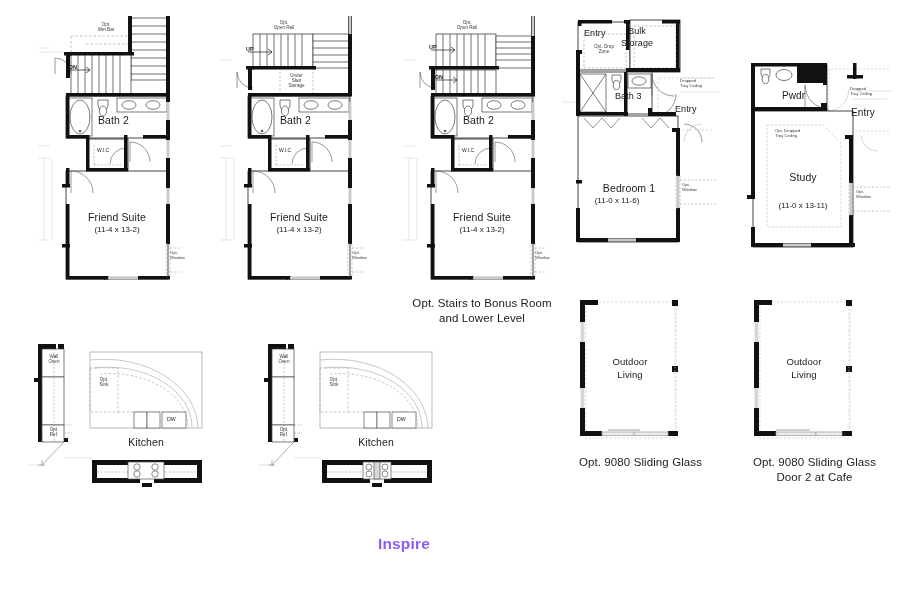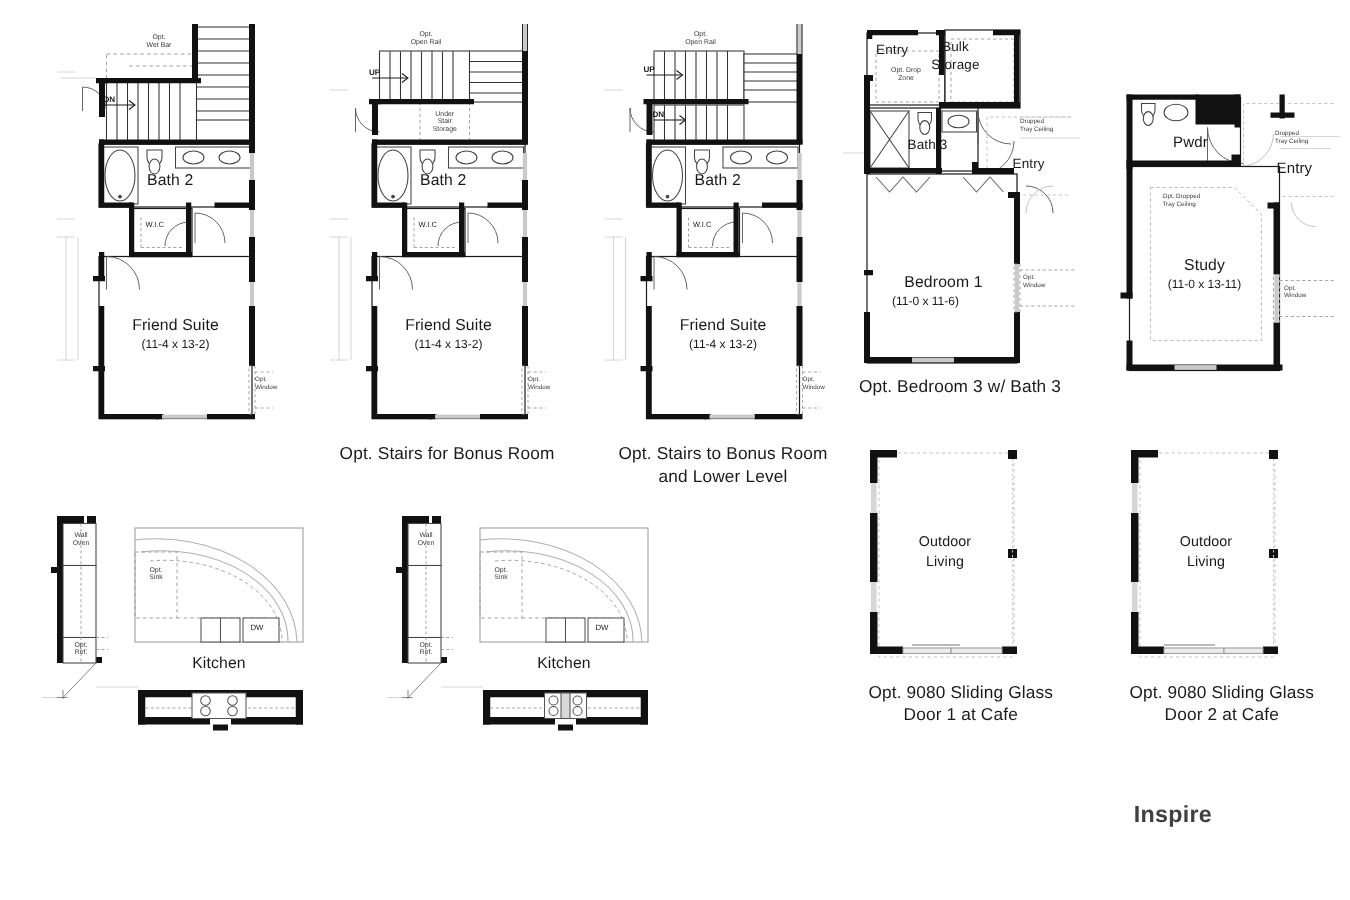--- a/index.html
+++ b/index.html
@@ -11,22 +11,22 @@
   .sheet{position:absolute;left:0;top:0;width:900px;height:600px;}
   .plan{position:absolute;}
   svg{display:block;overflow:visible;}
 
   
   .caption{
     position:absolute;text-align:center;font-size:11.5px;letter-spacing:.1px;
     color:#1b1b1b;line-height:15px;font-weight:400;
   }
   .title-block{
-    position:absolute;width:808px;text-align:right;
-    font-weight:bold;color:#404040;
+    position:absolute;width:808px;text-align:center;
+    font-weight:bold;color:#8b5cf6;
   }
   .title-1{font-size:15.5px;line-height:20px;letter-spacing:.2px;}
   .title-2{font-size:15.5px;line-height:20px;letter-spacing:.2px;}
 
   
   .lbl{position:absolute;color:#1a1a1a;white-space:nowrap;}
   .lbl-room{font-size:9.5px;font-weight:400;letter-spacing:.1px;}
   .lbl-room.big{font-size:10.5px;}
   .lbl-dim{font-size:8px;letter-spacing:0;}
   .lbl-tiny{font-size:4.6px;line-height:5.4px;color:#3a3a3a;text-align:center;white-space:normal;}
@@ -281,21 +281,20 @@
     <div class="lbl lbl-tiny" style="left:60px;top:65px;width:33px;">Under</div>
     <div class="lbl lbl-tiny" style="left:60px;top:70px;width:33px;">Stair</div>
     <div class="lbl lbl-tiny" style="left:60px;top:75px;width:33px;">Storage</div>
     <div class="lbl lbl-room big" style="left:60px;top:106px;">Bath 2</div>
     <div class="lbl" style="left:59px;top:139px;font-size:5px;">W.I.C</div>
     <div class="lbl lbl-room big lbl-ctr" style="left:79px;top:203px;">Friend Suite</div>
     <div class="lbl lbl-dim lbl-ctr" style="left:79px;top:217px;">(11-4 x 13-2)</div>
     <div class="lbl lbl-tiny2" style="left:132px;top:242px;width:26px;text-align:left;">Opt.</div>
     <div class="lbl lbl-tiny2" style="left:132px;top:247px;width:26px;text-align:left;">Window</div>
   </div>
-  <div class="caption" style="left:188px;top:296px;width:220px;">Opt. Stairs for Bonus Room</div>
 
   <div class="plan" style="left:403px;top:8px;width:145px;height:275px;">
     <svg width="145" height="275" viewBox="0 0 145 275">
       <g stroke="#c8c8c8" stroke-width="0.5" fill="none">
         <path d="M0 52 H12 M0 138 H12 M0 150 H12 M0 232 H12"></path>
         <path d="M6 150 V232 M14 150 V232"></path>
       </g>
 
       <g stroke="#333" stroke-width="0.7" fill="#fff">
         <rect x="33" y="26" width="60" height="34"></rect>
@@ -491,30 +490,29 @@
       </g>
       <g stroke="#c8c8c8" stroke-width="0.5" fill="none">
         <path d="M0 90 H14 M118 80 H158 M118 66 H152"></path>
       </g>
     </svg>
     <div class="lbl lbl-room" style="left:22px;top:16px;font-size:9px;">Entry</div>
     <div class="lbl lbl-tiny" style="left:22px;top:32px;width:40px;">Opt. Drop</div>
     <div class="lbl lbl-tiny" style="left:22px;top:37px;width:40px;">Zone</div>
     <div class="lbl lbl-room" style="left:75px;top:14px;font-size:9px;transform:translateX(-50%);">Bulk</div>
     <div class="lbl lbl-room" style="left:75px;top:26px;font-size:9px;transform:translateX(-50%);">Storage</div>
-    <div class="lbl lbl-room" style="left:43px;top:79px;font-size:9px;">Bath 3</div>
+    <div class="lbl lbl-room" style="left:53px;top:79px;font-size:9px;">Bath 3</div>
     <div class="lbl lbl-tiny2" style="left:118px;top:66px;width:36px;text-align:left;">Dropped</div>
     <div class="lbl lbl-tiny2" style="left:118px;top:71px;width:36px;text-align:left;">Tray Ceiling</div>
     <div class="lbl lbl-room" style="left:113px;top:92px;font-size:9px;">Entry</div>
     <div class="lbl lbl-room big lbl-ctr" style="left:67px;top:170px;">Bedroom 1</div>
     <div class="lbl lbl-dim lbl-ctr" style="left:55px;top:184px;">(11-0 x 11-6)</div>
     <div class="lbl lbl-tiny2" style="left:120px;top:170px;width:28px;text-align:left;">Opt.</div>
     <div class="lbl lbl-tiny2" style="left:120px;top:175px;width:28px;text-align:left;">Window</div>
   </div>
-  <div class="caption" style="left:545px;top:251px;width:190px;">Opt. Bedroom 3 w/ Bath 3</div>
 
   <div class="plan" style="left:737px;top:55px;width:160px;height:200px;">
     <svg width="160" height="200" viewBox="0 0 160 200">
 
       <g stroke="#1a1a1a" stroke-width="0.8" fill="#fff">
         <rect x="16" y="10" width="74" height="46"></rect>
       </g>
 
       <g stroke="#444" stroke-width="0.7" fill="#fff">
         <path d="M24 14 h9 v4.5 a4.5 5 0 0 1 -9 0 z"></path>
@@ -574,21 +572,21 @@
         <path d="M116 36 H156 M116 44 H150"></path>
       </g>
     </svg>
     <div class="lbl lbl-room" style="left:24px;top:35px;font-size:10px;padding-left:21px;">Pwdr</div>
     <div class="lbl lbl-tiny2" style="left:113px;top:31px;width:36px;text-align:left;">Dropped</div>
     <div class="lbl lbl-tiny2" style="left:113px;top:36px;width:36px;text-align:left;">Tray Ceiling</div>
     <div class="lbl lbl-room" style="left:114px;top:52px;font-size:10px;">Entry</div>
     <div class="lbl lbl-tiny2" style="left:38px;top:73px;width:42px;text-align:left;">Opt. Dropped</div>
     <div class="lbl lbl-tiny2" style="left:38px;top:78px;width:42px;text-align:left;">Tray Ceiling</div>
     <div class="lbl lbl-room big lbl-ctr" style="left:66px;top:116px;">Study</div>
-    <div class="lbl lbl-dim lbl-ctr" style="left:66px;top:130px;">(11-0 x 13-11)</div>
+    <div class="lbl lbl-dim lbl-ctr" style="left:66px;top:146px;">(11-0 x 13-11)</div>
     <div class="lbl lbl-tiny2" style="left:119px;top:134px;width:28px;text-align:left;">Opt.</div>
     <div class="lbl lbl-tiny2" style="left:119px;top:139px;width:28px;text-align:left;">Window</div>
   </div>
 
   <div class="plan" style="left:28px;top:338px;width:190px;height:155px;">
     <svg width="190" height="155" viewBox="0 0 190 155">
 
       <g fill="#111">
         <rect x="10" y="8" width="4" height="96"></rect>
         <rect x="10" y="6" width="18" height="5"></rect>
@@ -771,21 +769,20 @@
         <rect x="66" y="142" width="34" height="3.6"></rect>
       </g>
       <g stroke="#777" stroke-width="0.7" fill="none">
         <path d="M40 140 H72"></path>
       </g>
     </svg>
     <div class="lbl lbl-room lbl-ctr" style="left:62px;top:66px;font-size:9.5px;">Outdoor</div>
     <div class="lbl lbl-room lbl-ctr" style="left:62px;top:79px;font-size:9.5px;">Living</div>
   </div>
   <div class="caption" style="left:548px;top:455px;width:185px;">Opt. 9080 Sliding Glass</div>
-  <div class="caption" style="left:548px;top:470px;width:185px;">Door 1 at Cafe</div>
 
   <div class="plan" style="left:742px;top:290px;width:140px;height:160px;">
     <svg width="140" height="160" viewBox="0 0 140 160">
       <rect x="14" y="10" width="94" height="140" fill="#fff" stroke="none"></rect>
       <g stroke="#c4c4c4" stroke-width="0.7" fill="none" stroke-dasharray="2.2,2">
         <rect x="18" y="12" width="90" height="136"></rect>
       </g>
       <g fill="#111">
         <rect x="12" y="10" width="5" height="22"></rect>
         <rect x="12" y="10" width="18" height="5"></rect>

